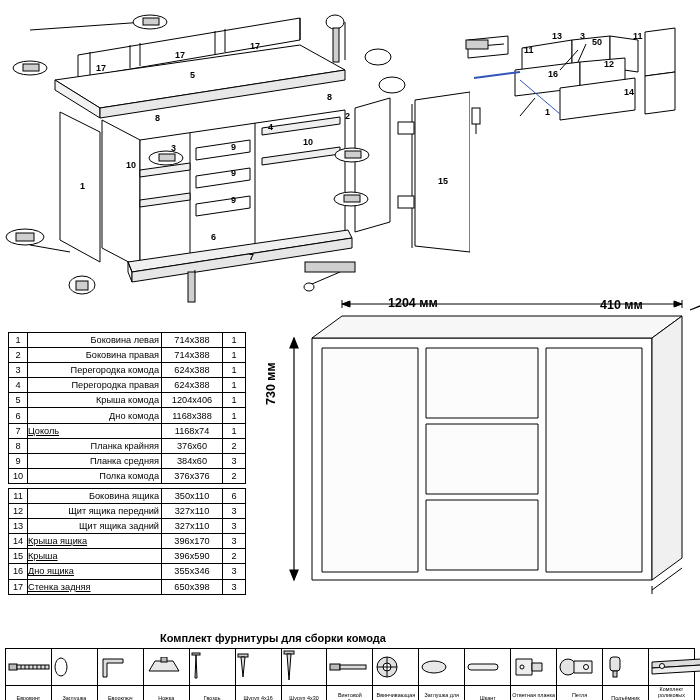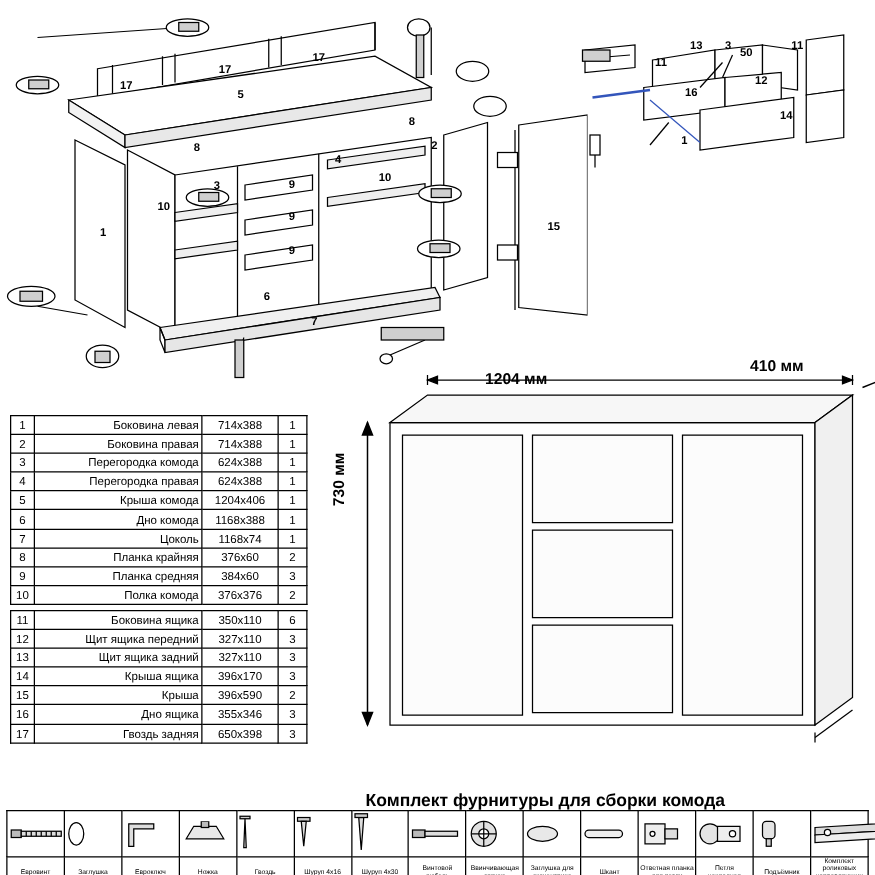--- a/index.html
+++ b/index.html
@@ -8,36 +8,36 @@
 
   
   .abs{position:absolute;}
   svg{display:block;}
 
   
   .parts-table{position:absolute;left:8px;top:332px;width:238px;border-collapse:collapse;font-size:9.2px;}
   .parts-table td{border:1px solid #000;padding:0 2px;height:14.1px;line-height:14px;}
   .parts-table td.num{width:14px;text-align:center;}
   .parts-table td.nm{text-align:right;padding-left:4px;}
-  .parts-table td.nm.c{text-align:right;padding-left:0;}
+  .parts-table td.nm.c{text-align:left;padding-left:0;text-decoration:underline;}
   .parts-table td.sz{width:56px;text-align:center;}
   .parts-table td.qt{width:18px;text-align:center;}
   .gaprow td{border:none;height:4px;padding:0;}
 
   
-  .kit-title{position:absolute;left:160px;top:632px;width:420px;text-align:right;font-size:14px;font-weight:bold;}
+  .kit-title{position:absolute;left:160px;top:632px;width:420px;text-align:left;font-size:11px;font-weight:bold;}
   .kit{position:absolute;left:5px;top:648px;width:690px;border-collapse:collapse;font-size:5.6px;table-layout:fixed;}
   .kit td{border:1px solid #000;text-align:center;vertical-align:middle;}
   .kit tr.icons td{height:34px;}
   .kit tr.labels td{height:16px;line-height:5.8px;padding:1px 1px;font-size:5.4px;}
 
   
   .dimtxt{font-size:12.5px;font-weight:bold;}
   .dim-w{position:absolute;left:388px;top:296px;}
-  .dim-d{position:absolute;left:600px;top:286px;}
+  .dim-d{position:absolute;left:600px;top:298px;}
   .dim-h{position:absolute;left:264px;top:405px;transform:rotate(-90deg);transform-origin:left top;}
 
   
   .cn{position:absolute;font-size:9px;font-weight:bold;}
 </style>
 </head>
 <body>
 
 <div class="root">
 
@@ -278,21 +278,21 @@
           <td class="qt">2</td>
         </tr>
         <tr>
           <td class="num">16</td>
           <td class="nm c">Дно ящика</td>
           <td class="sz">355x346</td>
           <td class="qt">3</td>
         </tr>
         <tr>
           <td class="num">17</td>
-          <td class="nm c">Гвоздь задняя</td>
+          <td class="nm c">Стенка задняя</td>
           <td class="sz">650x398</td>
           <td class="qt">3</td>
         </tr>
       </tbody>
   </table>
 
   <svg class="abs" style="left:260px;top:290px;" width="440" height="340">
 
     <g stroke="#000" stroke-width="1" fill="#ffffff">
       <path d="M52 48 L392 48 L392 290 L52 290 Z"></path>

